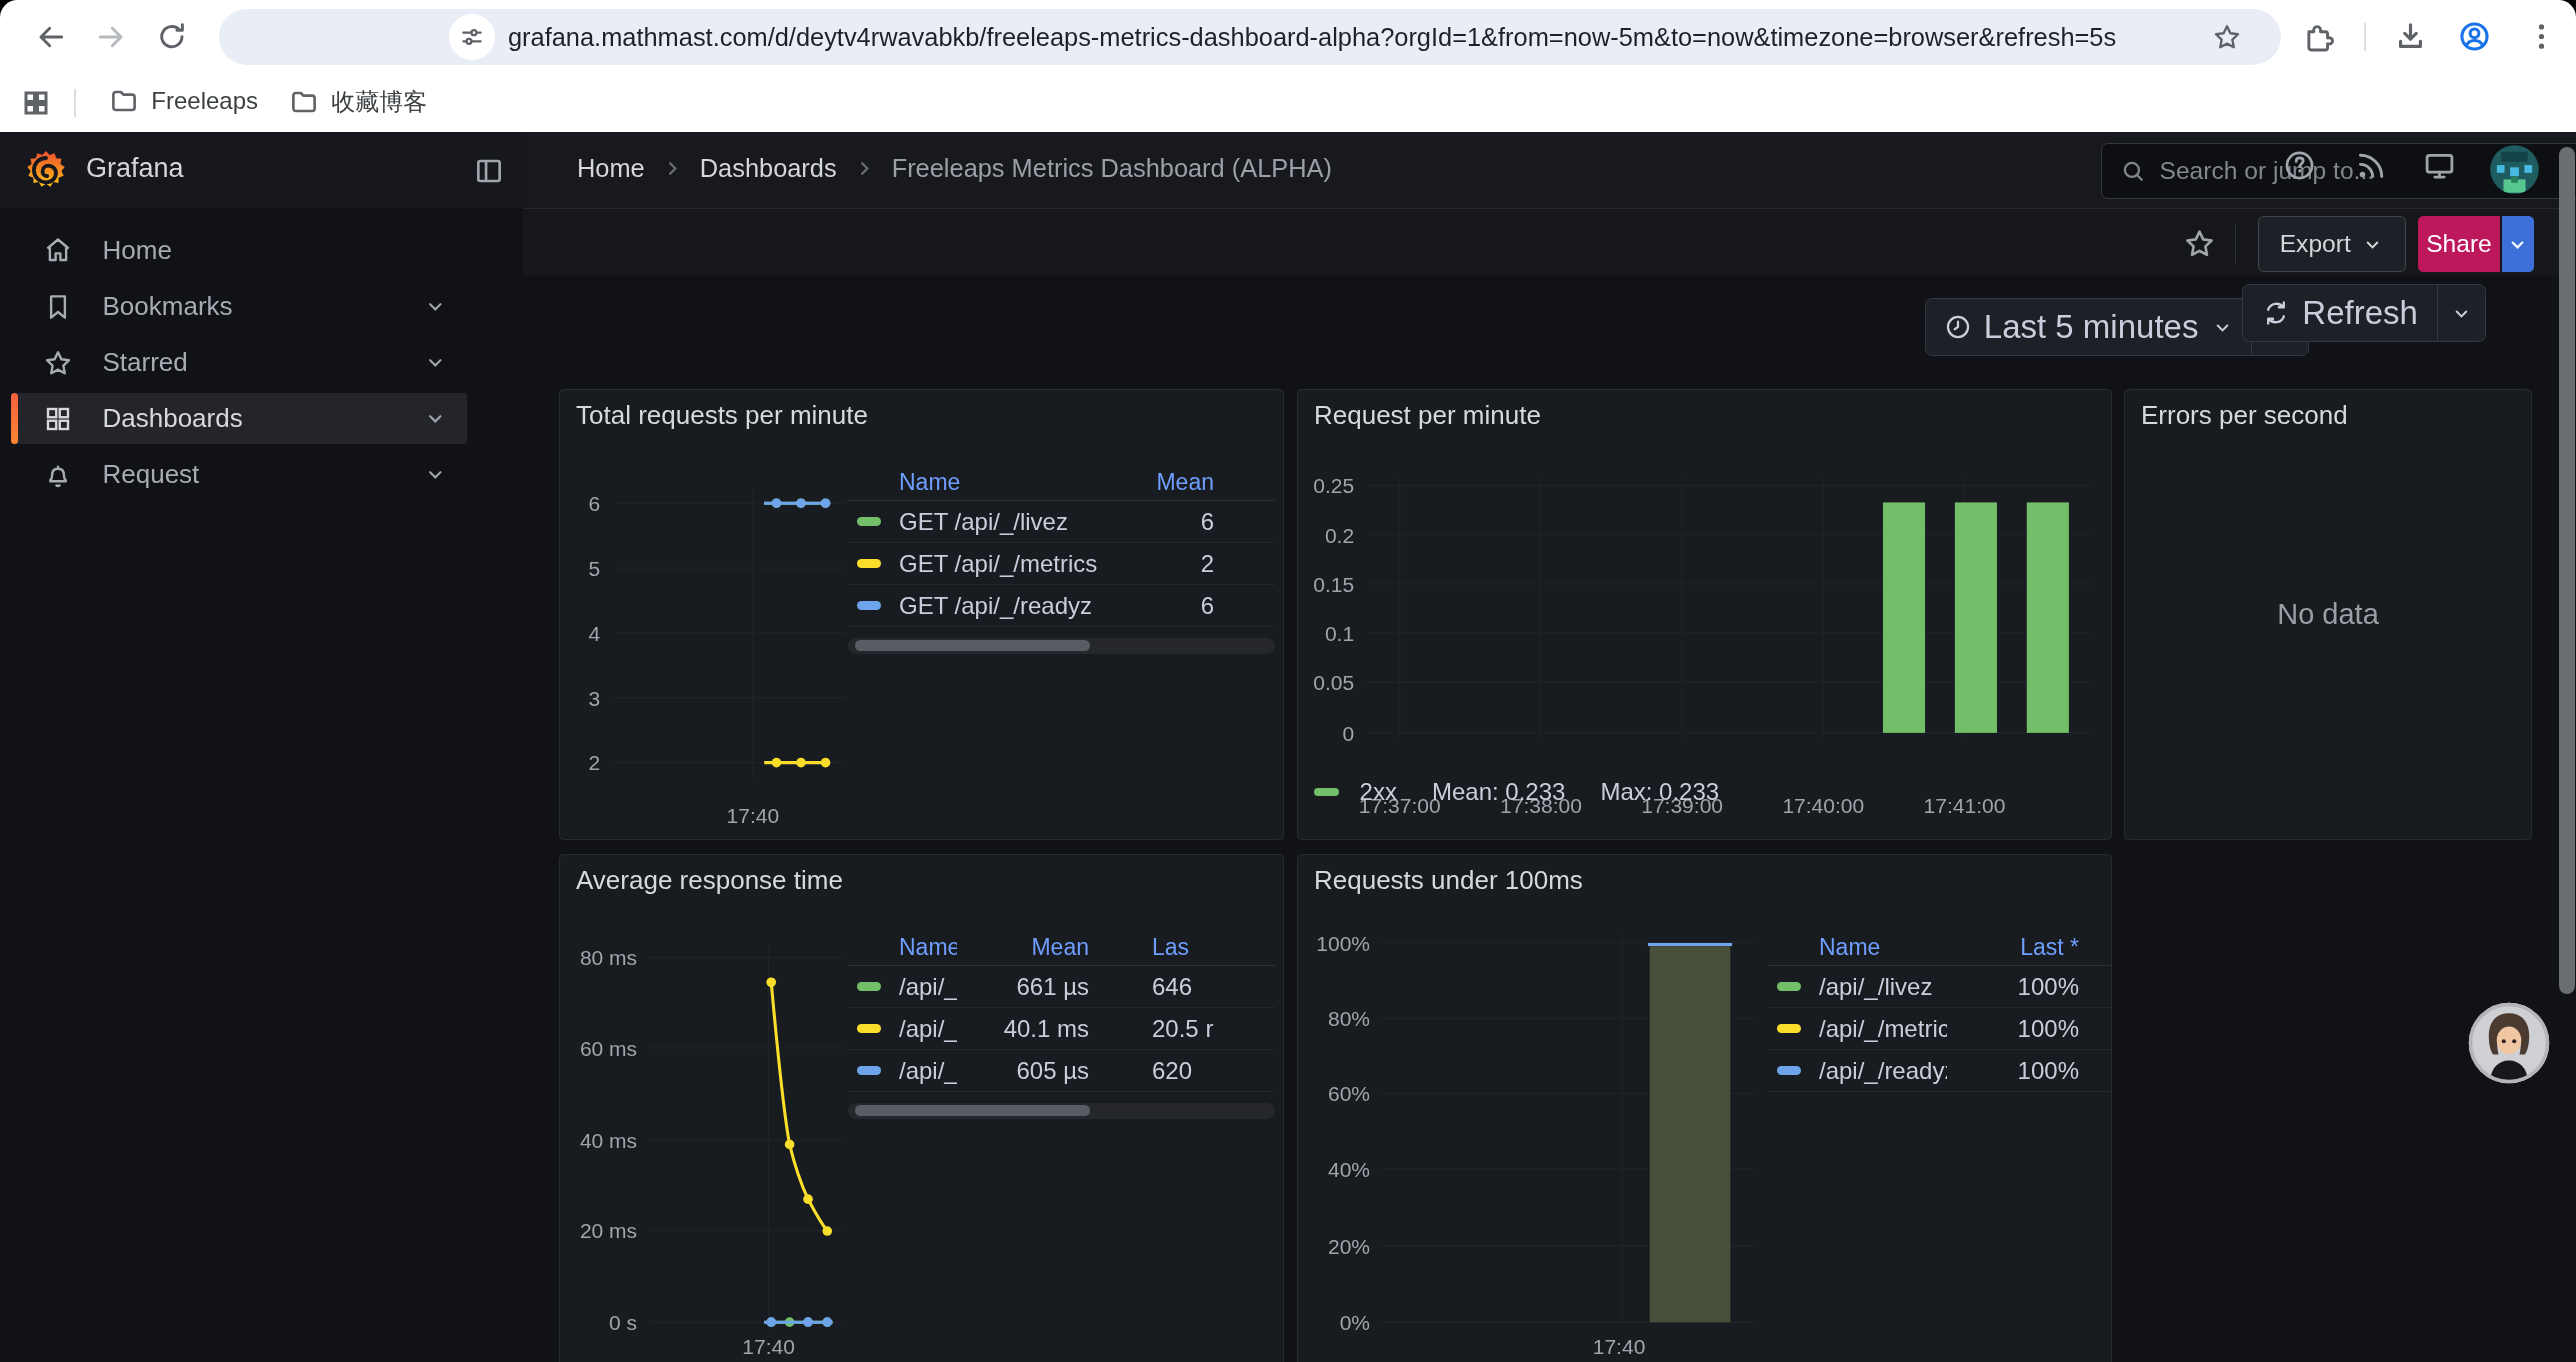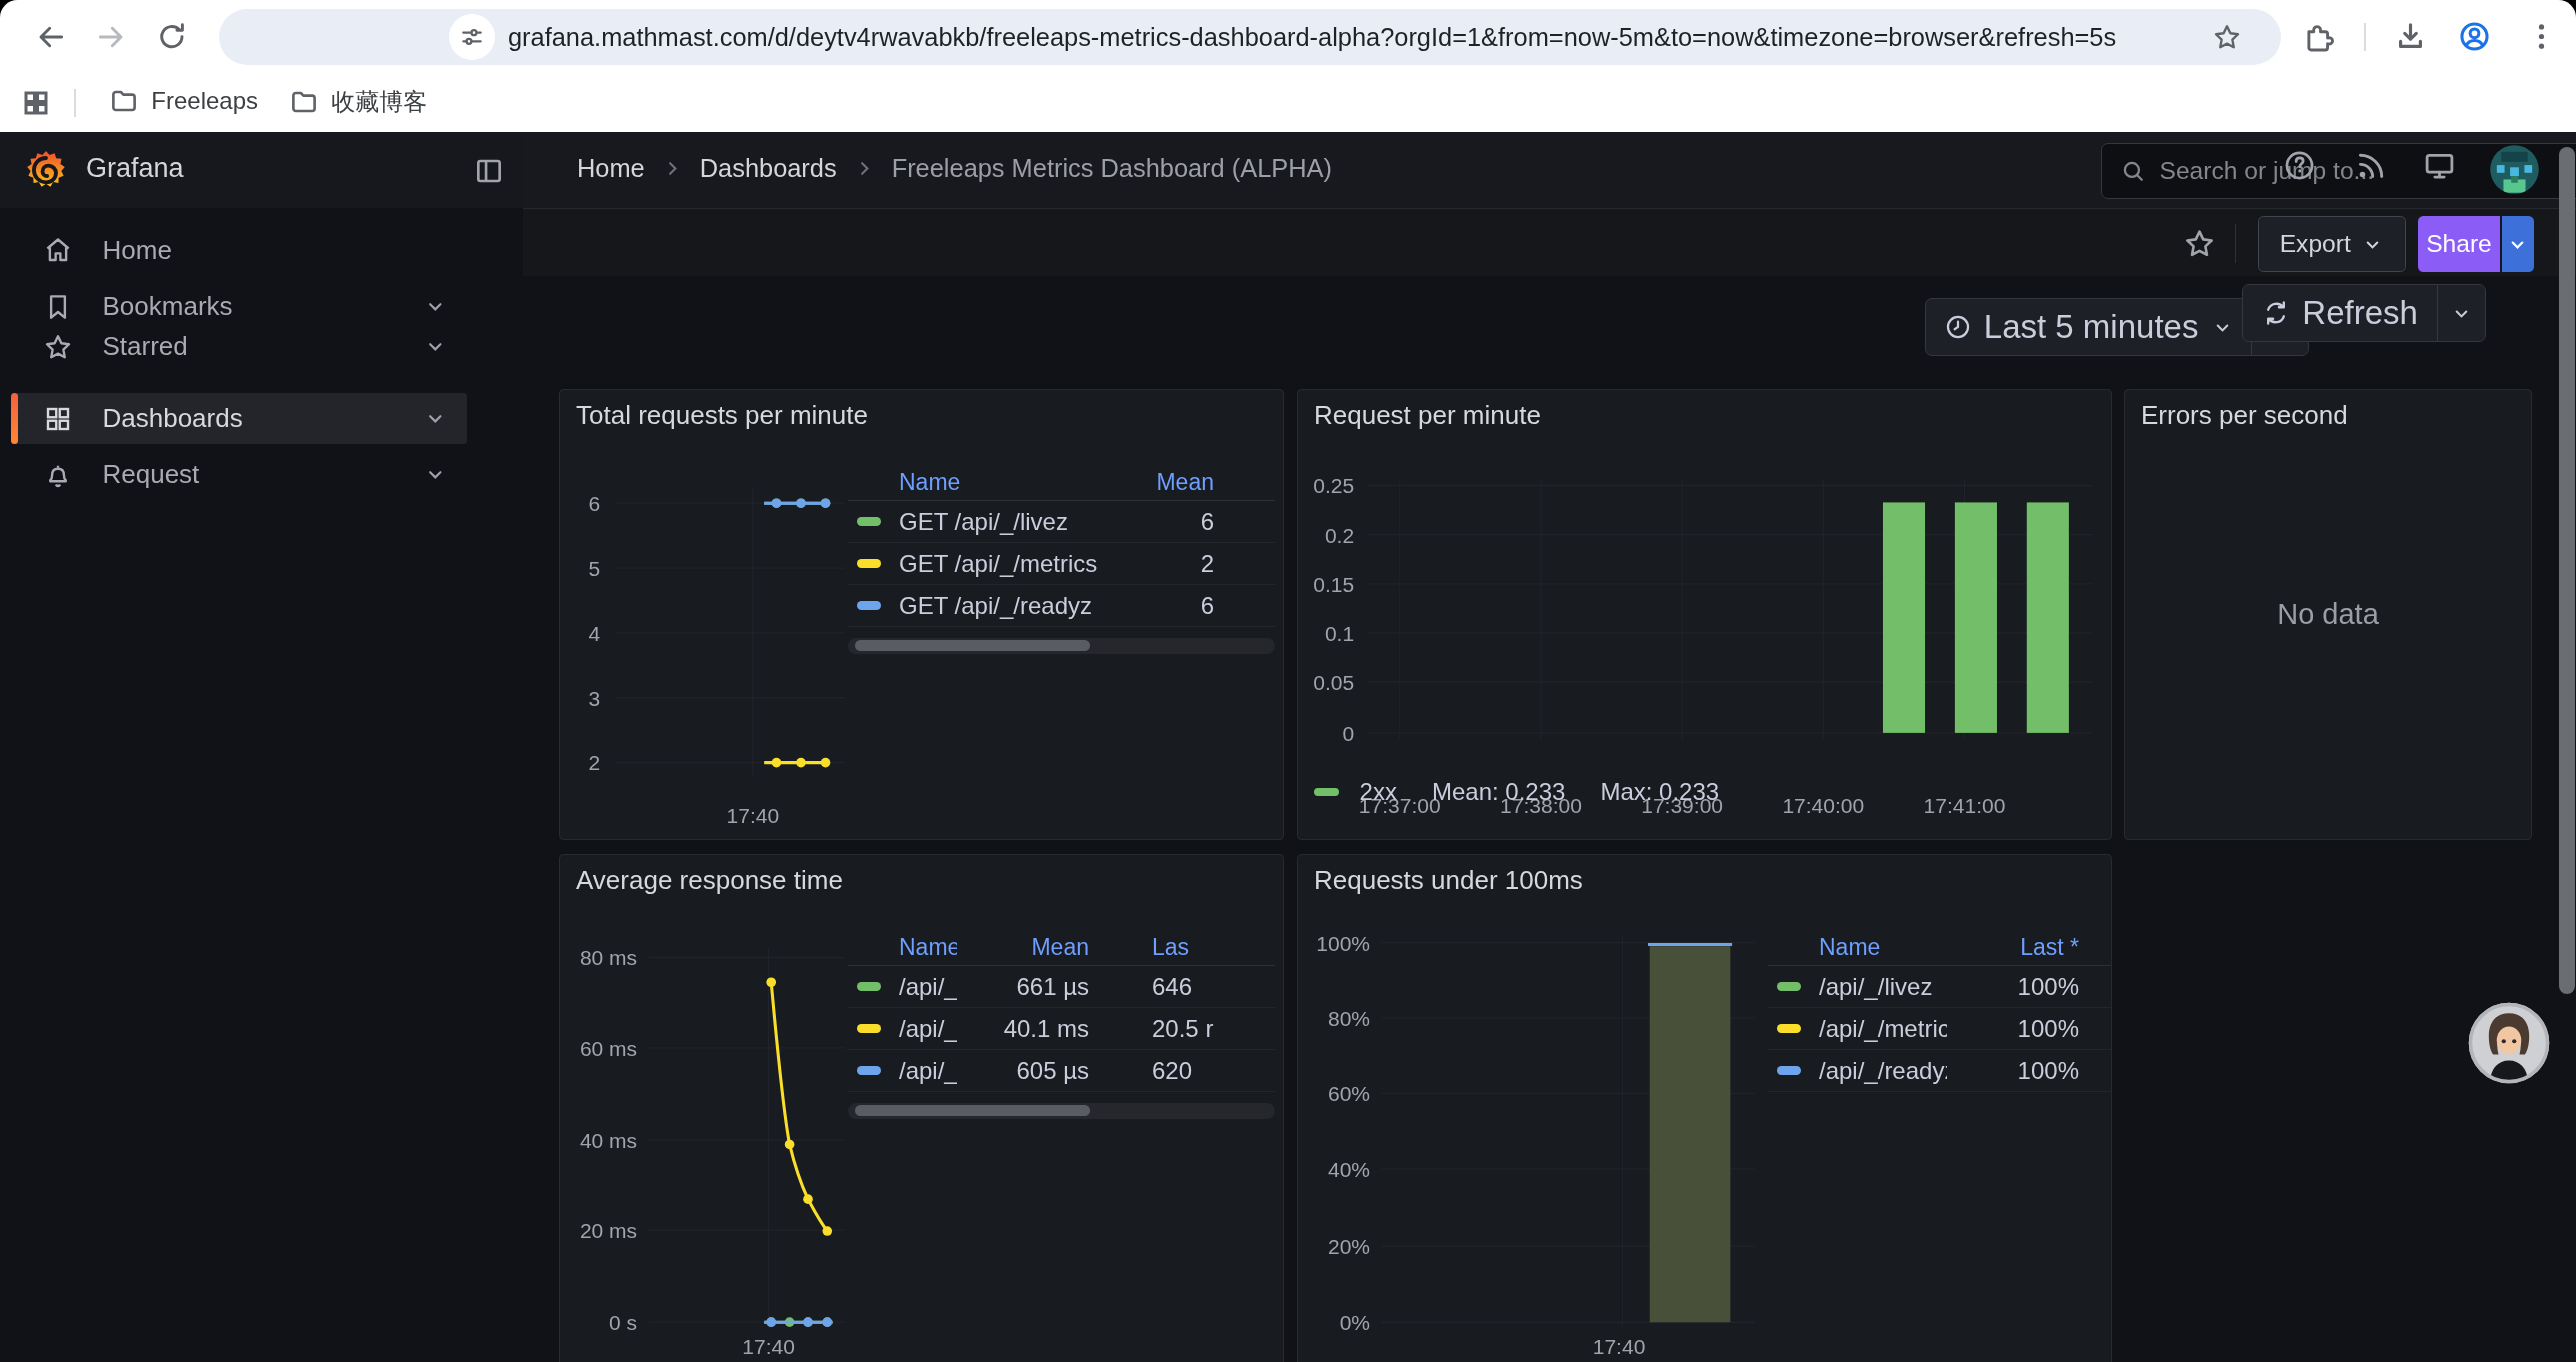--- a/index.html
+++ b/index.html
@@ -35,21 +35,21 @@
   #searchbox{position:absolute;left:1578px;top:11.4px;width:682px;height:54px;background:#0e0f13;border:0.9px solid #34373c;border-radius:7px;display:flex;align-items:center;}
   #searchbox .ph{font-size:24.6px;color:#83868d;margin-left:14px;flex:1;}
   .hdricon{position:absolute;top:16px;color:#a1a4ab;display:flex;}
 
   #dash-toolbar{position:absolute;left:523px;top:209px;width:2053px;height:68px;background:#15171b;border-bottom:0.9px solid #232529;}
   #time-row{position:absolute;left:523px;top:276px;width:2053px;height:114px;background:#111217;}
   .gbtn{position:absolute;display:flex;align-items:center;background:#1d2026;border:0.9px solid #34373d;border-radius:7px;color:#ccccdc;font-size:33px;}
   .gbtn .seg-sep{width:0.9px;align-self:stretch;background:#34373d;}
   #export-btn{left:1735px;top:7px;width:146px;height:54px;background:#1d2026;border:0.9px solid #41454c;border-radius:5.3px;justify-content:center;gap:10.5px;position:absolute;display:flex;align-items:center;color:#d5d6da;font-size:24.6px;}
   #share-group{left:1895px;top:7px;position:absolute;display:flex;height:56px;}
-  .share-main{width:82px;background:#8b5cf6;border-radius:5.3px 0 0 5.3px;color:#fff;font-size:24.6px;font-weight:500;display:flex;align-items:center;justify-content:center;}
+  .share-main{width:82px;background:#be185d;border-radius:5.3px 0 0 5.3px;color:#fff;font-size:24.6px;font-weight:500;display:flex;align-items:center;justify-content:center;}
   .share-chev{width:32px;background:#3d71d9;border-radius:0 5.3px 5.3px 0;margin-left:1.8px;color:#fff;display:flex;align-items:center;justify-content:center;}
 
   
   .panel{position:absolute;background:#181b1f;border:0.9px solid #282b30;border-radius:4.4px;}
   .ptitle{position:absolute;left:16px;top:9.6px;font-size:26px;color:#d8d9de;font-weight:500;white-space:nowrap;}
   .chart-svg{position:absolute;left:0;top:0;}
   svg text{font-family:"Liberation Sans","DejaVu Sans",sans-serif;}
   .nodata{position:absolute;inset:0;display:flex;align-items:center;justify-content:center;font-size:29px;color:#9b9ea5;}
 
   .legend{position:absolute;color:#ccccdc;font-size:24px;overflow:hidden;}
@@ -265,21 +265,21 @@
             <path d="M6.5 3.5h11v17L12 16l-5.5 4.5Z"></path>
           </svg>
         </span>
       <span class="lbl">Bookmarks</span>
       <span class="chev">
           <svg width="24.6" height="24.6" viewBox="0 0 24 24" fill="none" stroke="currentColor" stroke-width="2.1" stroke-linecap="round">
             <path d="m7 10 5 5 5-5"></path>
           </svg>
         </span>
     </div>
-    <div class="sb-item" style="top:113px;">
+    <div class="sb-item" style="top:129px;">
       <span class="sbicon">
           <svg width="30" height="30" viewBox="0 0 24 24" fill="none" stroke="currentColor" stroke-width="1.9" stroke-linejoin="round">
             <path d="M12 3.4 14.7 9l6.1.8-4.5 4.3 1.1 6.1L12 17.3 6.6 20.2l1.1-6.1L3.2 9.8 9.3 9Z"></path>
           </svg>
         </span>
       <span class="lbl">Starred</span>
       <span class="chev">
           <svg width="24.6" height="24.6" viewBox="0 0 24 24" fill="none" stroke="currentColor" stroke-width="2.1" stroke-linecap="round">
             <path d="m7 10 5 5 5-5"></path>
           </svg>

